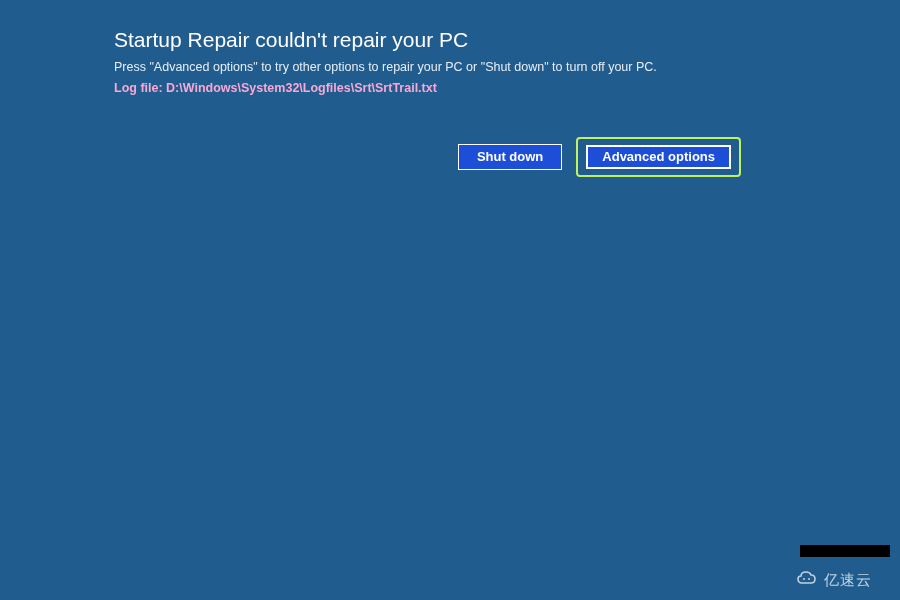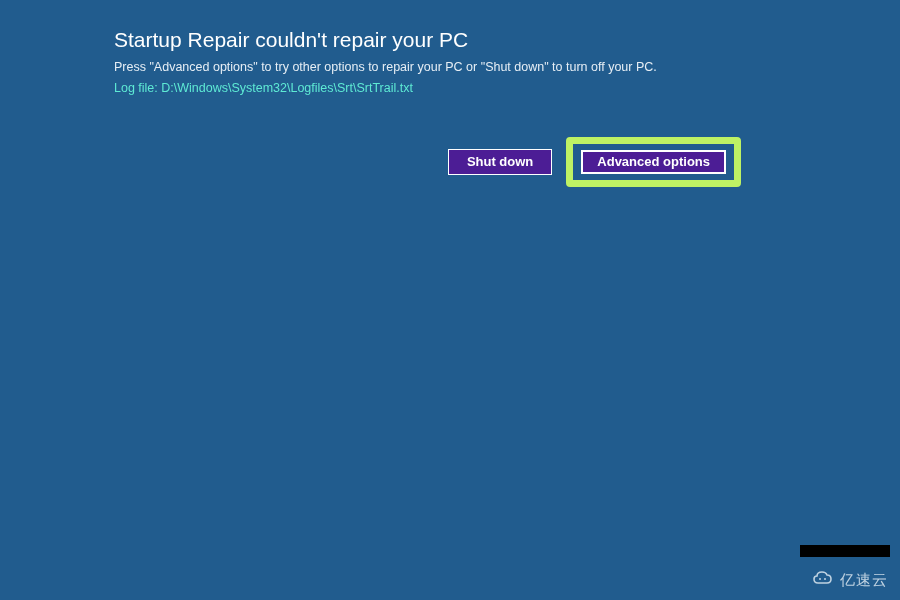--- a/index.html
+++ b/index.html
@@ -32,67 +32,67 @@
     }
     .description {
       font-size: 12.5px;
       font-weight: 400;
       line-height: 1.5;
       color: #e6eef5;
       margin-bottom: 4px;
     }
     .logfile {
       font-size: 12.5px;
-      font-weight: 400;
-      color: #5eead4;
+      font-weight: 700;
+      color: #f9a8d4;
     }
     .button-row {
       margin-top: 42px;
       width: 627px;
       display: flex;
       justify-content: flex-end;
       align-items: center;
       gap: 14px;
     }
     .win-button {
       display: inline-flex;
       align-items: center;
       justify-content: center;
       height: 26px;
       padding: 0 18px;
-      background-color: #4c1d95;
+      background-color: #1d4ed8;
       border: 1px solid #ffffff;
       color: #ffffff;
       font-family: inherit;
       font-size: 13px;
       font-weight: 600;
       cursor: pointer;
     }
     .highlight-frame {
-      border: 7px solid #bef264;
+      border: 2px solid #bef264;
       border-radius: 4px;
       padding: 6px 8px;
       display: inline-flex;
     }
     .highlight-frame .win-button {
       border: 2px solid #ffffff;
       padding: 0 14px;
       height: 24px;
     }
     .black-strip {
       position: absolute;
       right: 10px;
       bottom: 43px;
       width: 90px;
       height: 12px;
       background: #000000;
     }
     .watermark {
       position: absolute;
-      right: 12px;
+      right: 28px;
       bottom: 10px;
       display: flex;
       align-items: center;
       gap: 6px;
       opacity: 0.85;
     }
     .watermark-icon {
       display: inline-block;
     }
     .watermark-text {

